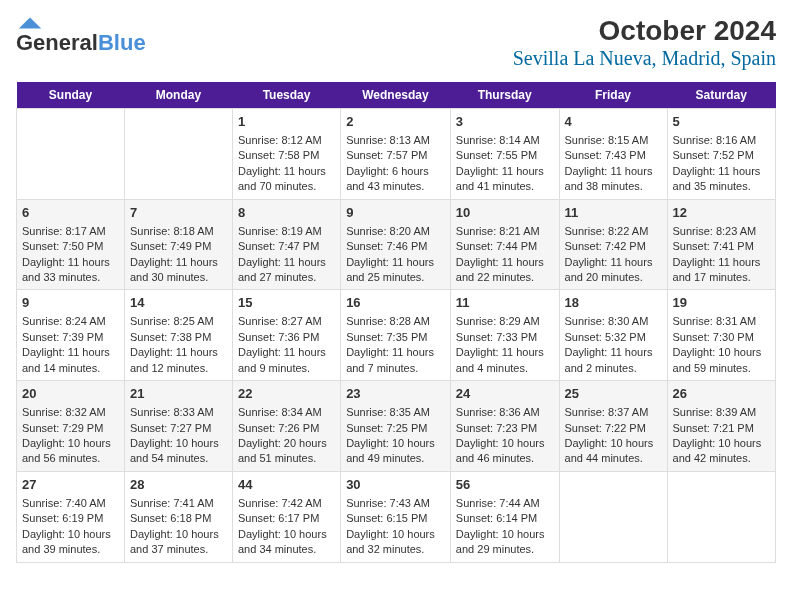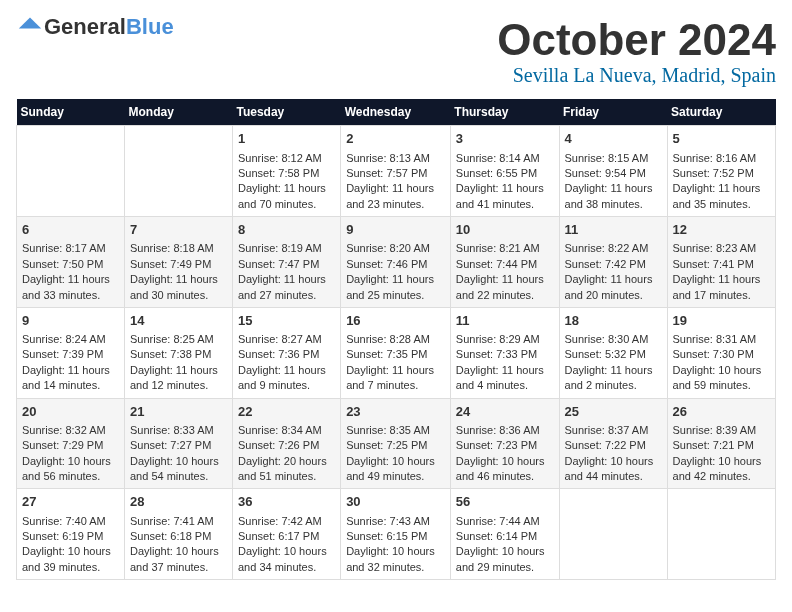--- a/index.html
+++ b/index.html
@@ -11,58 +11,59 @@
       padding: 16px;
     }
     .header {
       display: flex;
       justify-content: space-between;
       align-items: flex-start;
       margin-bottom: 12px;
     }
     .logo {
       display: flex;
+      flex-direction: column;
       align-items: flex-start;
     }
     .logo-text {
       font-size: 22px;
       font-weight: bold;
       color: #333;
       line-height: 1;
     }
     .logo-text .blue { color: #4a90d9; }
     .logo-icon {
       width: 28px;
       height: 14px;
       margin-bottom: 2px;
     }
     .title-section {
       text-align: right;
     }
     .month-title {
-      font-size: 44px;
+      font-size: 28px;
       font-weight: bold;
       color: #333;
       line-height: 1.1;
     }
     .location {
       font-size: 20px;
       color: #0369a1;
       font-family: Liberation Serif, serif;
     }
     table {
       width: 100%;
       border-collapse: collapse;
       font-size: 11px;
     }
     th {
-      background: #0f172a;
+      background: #4c1d95;
       color: #fff;
       padding: 6px 4px;
-      text-align: left;
+      text-align: center;
       font-size: 12px;
       font-weight: bold;
     }
     td {
       border: 1px solid #ddd;
       vertical-align: top;
       padding: 4px 5px;
       width: 113px;
       min-height: 80px;
       color: #333;
@@ -118,32 +119,32 @@
         <td>
           <span class="day-num">1</span>
           <div>Sunrise: 8:12 AM</div>
           <div>Sunset: 7:58 PM</div>
           <div>Daylight: 11 hours and 70 minutes.</div>
         </td>
         <td>
           <span class="day-num">2</span>
           <div>Sunrise: 8:13 AM</div>
           <div>Sunset: 7:57 PM</div>
-          <div>Daylight: 11 hours and 23 minutes.</div>
+          <div>Daylight: 6 hours and 43 minutes.</div>
         </td>
         <td>
           <span class="day-num">3</span>
           <div>Sunrise: 8:14 AM</div>
-          <div>Sunset: 6:55 PM</div>
+          <div>Sunset: 7:55 PM</div>
           <div>Daylight: 11 hours and 41 minutes.</div>
         </td>
         <td>
           <span class="day-num">4</span>
           <div>Sunrise: 8:15 AM</div>
-          <div>Sunset: 9:54 PM</div>
+          <div>Sunset: 7:43 PM</div>
           <div>Daylight: 11 hours and 38 minutes.</div>
         </td>
         <td>
           <span class="day-num">5</span>
           <div>Sunrise: 8:16 AM</div>
           <div>Sunset: 7:52 PM</div>
           <div>Daylight: 11 hours and 35 minutes.</div>
         </td>
       </tr>
       <tr>
@@ -285,21 +286,21 @@
           <div>Sunset: 6:19 PM</div>
           <div>Daylight: 10 hours and 39 minutes.</div>
         </td>
         <td>
           <span class="day-num">28</span>
           <div>Sunrise: 7:41 AM</div>
           <div>Sunset: 6:18 PM</div>
           <div>Daylight: 10 hours and 37 minutes.</div>
         </td>
         <td>
-          <span class="day-num">36</span>
+          <span class="day-num">44</span>
           <div>Sunrise: 7:42 AM</div>
           <div>Sunset: 6:17 PM</div>
           <div>Daylight: 10 hours and 34 minutes.</div>
         </td>
         <td>
           <span class="day-num">30</span>
           <div>Sunrise: 7:43 AM</div>
           <div>Sunset: 6:15 PM</div>
           <div>Daylight: 10 hours and 32 minutes.</div>
         </td>

